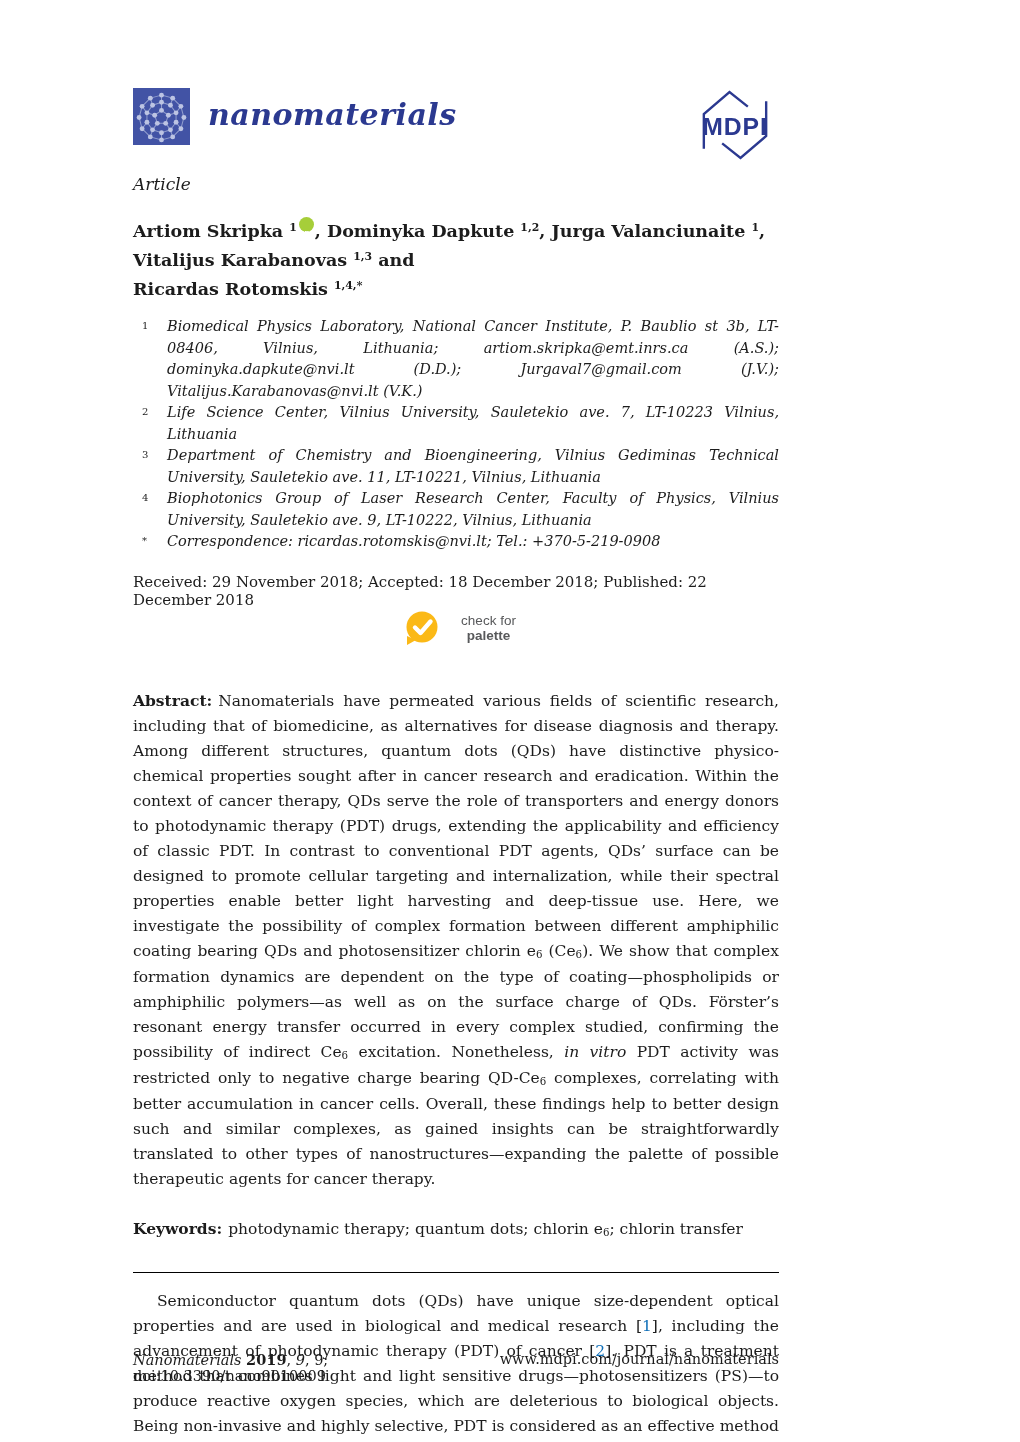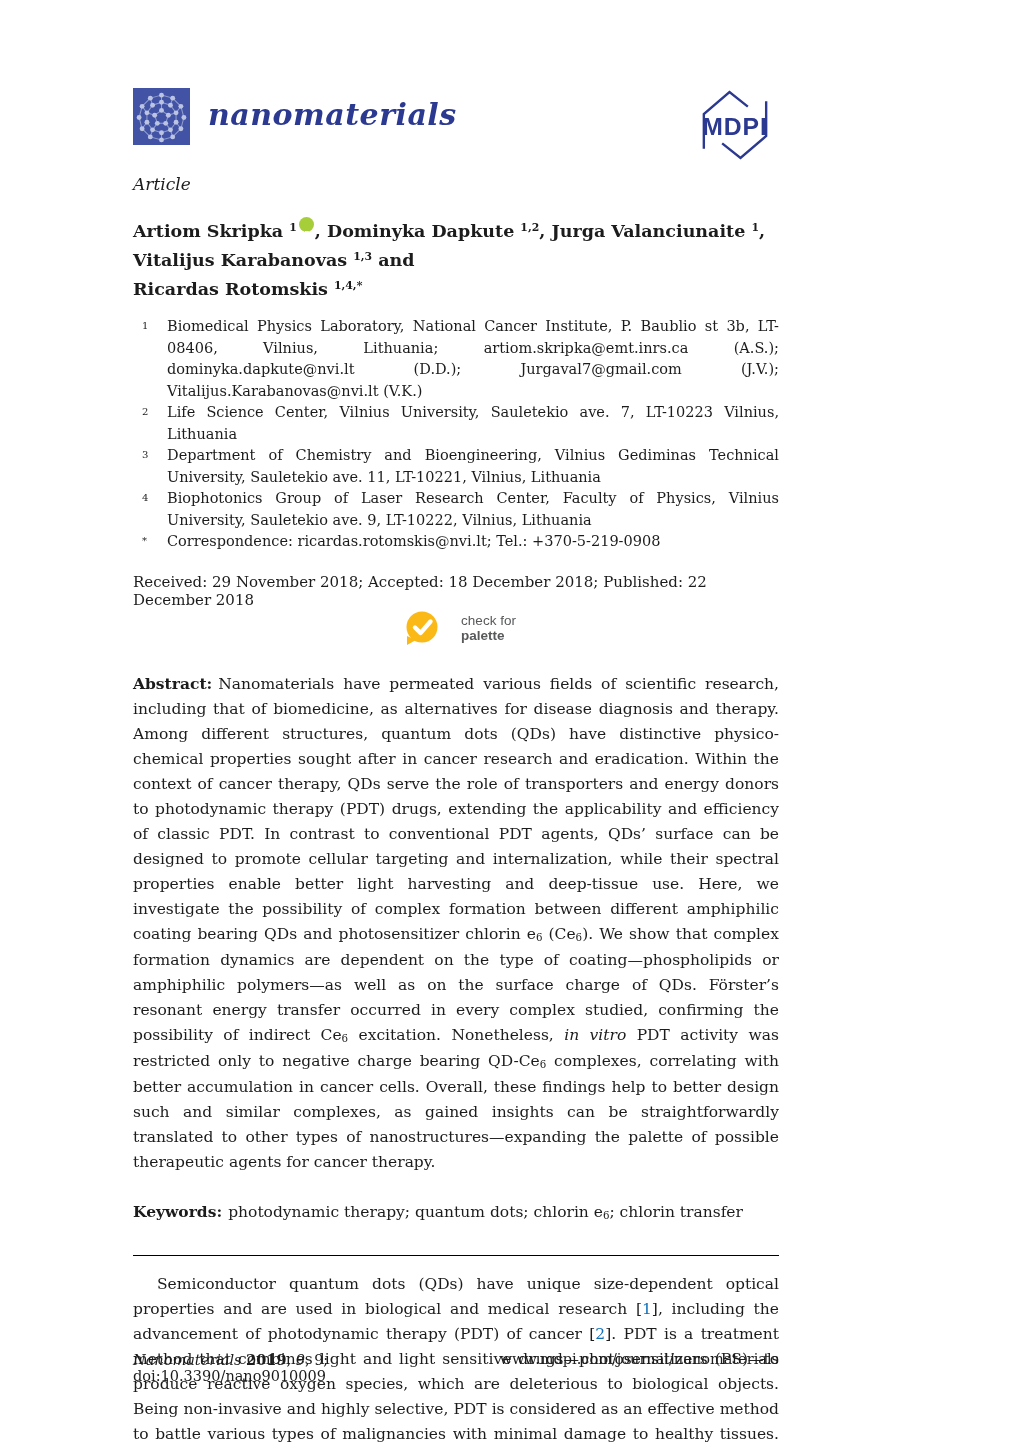--- a/index.html
+++ b/index.html
@@ -35,34 +35,34 @@
   
   .article-type{font-style:italic;font-size:17px;margin-top:14px;}
   .article-title{font-size:29px;font-weight:700;line-height:42px;margin-top:6px;letter-spacing:.2px;}
   .authors{font-size:17.5px;font-weight:700;line-height:27px;margin-top:24px;}
   .affiliations{margin-top:11px;font-size:14.5px;line-height:21.5px;}
   .affil-row{display:flex;}
   .affil-marker{
     flex:none;width:34px;padding-left:9px;font-size:10px;
     position:relative;top:-1px;
   }
-  .affil-text{flex:1;text-align:justify;}
+  .affil-text{flex:1;text-align:justify;font-style:italic;}
 
   .dates-row{display:flex;justify-content:space-between;align-items:center;margin-top:20px;flex-direction:column;}
   .dates{font-size:15px;}
-  .update-badge{display:flex;align-items:center;gap:21px;margin-right:-6px;}
+  .update-badge{display:flex;align-items:center;gap:21px;margin-right:-6px;text-align:center;}
   .badge-icon{width:38px;height:38px;flex:none;}
   .badge-text{
     font-family:"Liberation Sans","DejaVu Sans",sans-serif;
     font-size:13.5px;line-height:15px;color:var(--badge-text);
   }
   .badge-text .b2{font-weight:700;}
 
   
-  .abstract{margin-top:24px;font-size:15.5px;line-height:25px;text-align:justify;}
+  .abstract{margin-top:41px;font-size:15.5px;line-height:25px;text-align:justify;}
   .run-in{font-weight:700;margin-right:6px;}
   .keywords{margin-top:24px;font-size:15.5px;line-height:25px;}
   .rule{border:none;border-top:1.5px solid #000;margin-top:29px;}
 
   
   .section-heading{font-size:17px;font-weight:700;margin-top:40px;}
   .body-paragraph{
     margin-top:16px;font-size:15.5px;line-height:25px;text-align:justify;
     text-indent:24px;
   }

